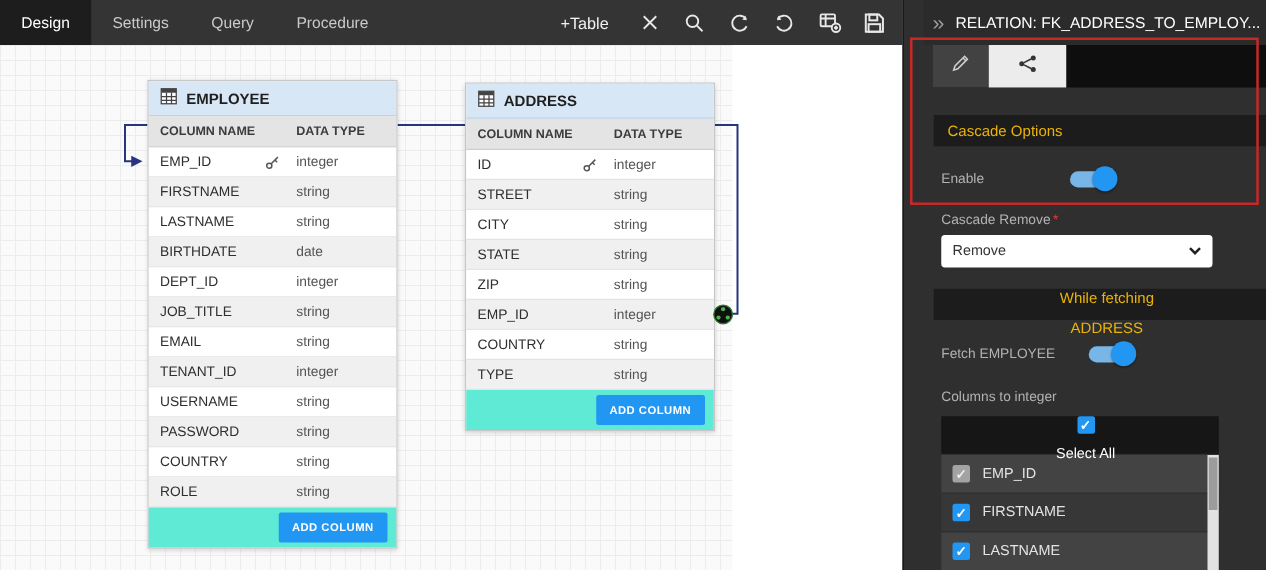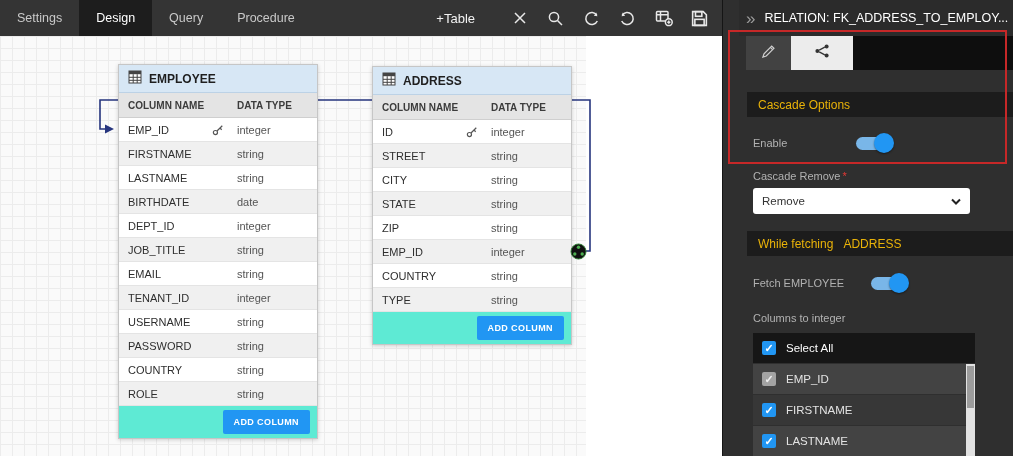--- a/index.html
+++ b/index.html
@@ -4,21 +4,21 @@
 <style>
   * { margin:0; padding:0; box-sizing:border-box; }
   html,body { width:1013px; height:456px; overflow:hidden; font-family:"Liberation Sans",sans-serif; background:#fff; }
   .app { position:relative; width:1013px; height:456px; }
 
   
   .toolbar { position:absolute; left:0; top:0; width:722px; height:36px; background:#343434; display:flex; align-items:stretch; }
   .tb-tab { padding:0 17px; display:flex; align-items:center; color:#c9c9c9; font-size:12.5px; cursor:pointer; }
   .tb-tab.active { background:#1d1d1d; color:#ffffff; }
   .tb-spacer { flex:1; }
-  .tb-add { color:#f2f2f2; font-size:13px; display:flex; align-items:center; margin-right:34px; cursor:pointer; }
+  .tb-add { color:#f2f2f2; font-size:13px; display:flex; align-items:center; margin-right:22px; cursor:pointer; }
   .tb-icons { display:flex; align-items:center; gap:15px; margin-right:12px; }
   .tb-icon { width:21px; height:21px; display:flex; align-items:center; justify-content:center; cursor:pointer; }
   .tb-icon svg { stroke:#e8e8e8; fill:none; stroke-width:1.5; }
 
   
   .canvas { position:absolute; left:0; top:36px; width:586px; height:420px; background:#fafafa;
     background-image:linear-gradient(#ececec 1px,transparent 1px),linear-gradient(90deg,#ececec 1px,transparent 1px);
     background-size:12px 12px; }
   .rel-svg { position:absolute; left:0; top:0; width:722px; height:420px; z-index:1; pointer-events:none; }
 
@@ -40,46 +40,46 @@
   .panel { position:absolute; left:722px; top:0; width:291px; height:456px; background:#2f2f2f; border-left:1px solid #151515; }
   .p-header { position:absolute; left:16px; top:0; right:0; height:36px; background:#2b2b2b; display:flex; align-items:center; gap:9px; padding-left:7px; }
   .collapse-btn { color:#9d9d9d; font-size:17px; line-height:1; cursor:pointer; }
   .collapse-btn::before { content:"\00BB"; }
   .p-title { color:#fff; font-size:12.5px; white-space:nowrap; overflow:hidden; }
   .p-tabs { position:absolute; left:23px; top:36px; right:0; height:34px; background:#0e0e0e; display:flex; }
   .p-tab { width:45px; height:34px; display:flex; align-items:center; justify-content:center; cursor:pointer; background:#424242; }
   .p-tab.active { width:62px; background:#ececec; }
   .sec-bar { position:absolute; left:24px; right:0; height:25px; background:#1c1c1c; color:#eab308; font-size:12px; display:flex; align-items:center; padding-left:11px; gap:10px; }
   .sec-cascade { top:92px; }
-  .sec-fetching { top:231px; }
+  .sec-fetching { top:231px;flex-direction:column; }
   .p-label { position:absolute; color:#b2b2b2; font-size:11px; }
   .req { color:#e53935; margin-left:2px; }
   .toggle { position:absolute; width:35px; height:13px; border-radius:7px; background:#79b6e8; cursor:pointer; }
   .toggle .knob { position:absolute; right:-3px; top:-4px; width:20px; height:20px; border-radius:50%; background:#2196f3; box-shadow:0 1px 2px rgba(0,0,0,.45); }
   .select-box { position:absolute; left:30px; top:188px; width:217px; height:26px; background:#fff; border-radius:3px; display:flex; align-items:center; justify-content:space-between; padding:0 9px; font-size:11.5px; color:#333; cursor:pointer; }
   .select-box svg { stroke:#222; fill:none; stroke-width:2; }
   .col-list { position:absolute; left:30px; top:333px; width:222px; }
   .col-row { height:30px; margin-bottom:1px; display:flex; align-items:center; gap:10px; padding-left:9px; font-size:11.5px; color:#e3e3e3; background:#373737; cursor:pointer; }
-  .col-row.first { background:#161616; color:#fff; }
+  .col-row.first { background:#161616; color:#fff;flex-direction:column; }
   .col-row.alt { background:#434343; }
   .cb { width:14px; height:14px; border-radius:2px; background:#2196f3; color:#fff; font-size:11px; font-weight:bold; display:flex; align-items:center; justify-content:center; flex:none; }
   .cb.checked::before { content:"\2713"; }
   .cb.disabled { background:#a3a3a3; color:#eee; }
   .list-scrollbar { position:absolute; right:0; top:31px; width:9px; height:92px; background:#e2e2e2; cursor:pointer; }
   .list-scrollbar .thumb { position:absolute; left:1px; top:2px; width:7px; height:42px; background:#9c9c9c; }
   .annotation-box { position:absolute; left:5px; top:30px; width:279px; height:134px; border:2px solid #c62828; z-index:10; pointer-events:none; }
 </style>
 </head>
 <body>
 
 <div class="app">
 
   <div class="toolbar">
+    <div class="tb-tab active">Design</div>
     <div class="tb-tab">Settings</div>
-    <div class="tb-tab active">Design</div>
     <div class="tb-tab">Query</div>
     <div class="tb-tab">Procedure</div>
     <div class="tb-spacer"></div>
     <div class="tb-add">+Table</div>
     <div class="tb-icons">
       <div class="tb-icon">
         <svg width="18" height="18" viewBox="0 0 18 18">
             <path d="M4 4 L14 14 M14 4 L4 14"></path>
           </svg>
       </div>

